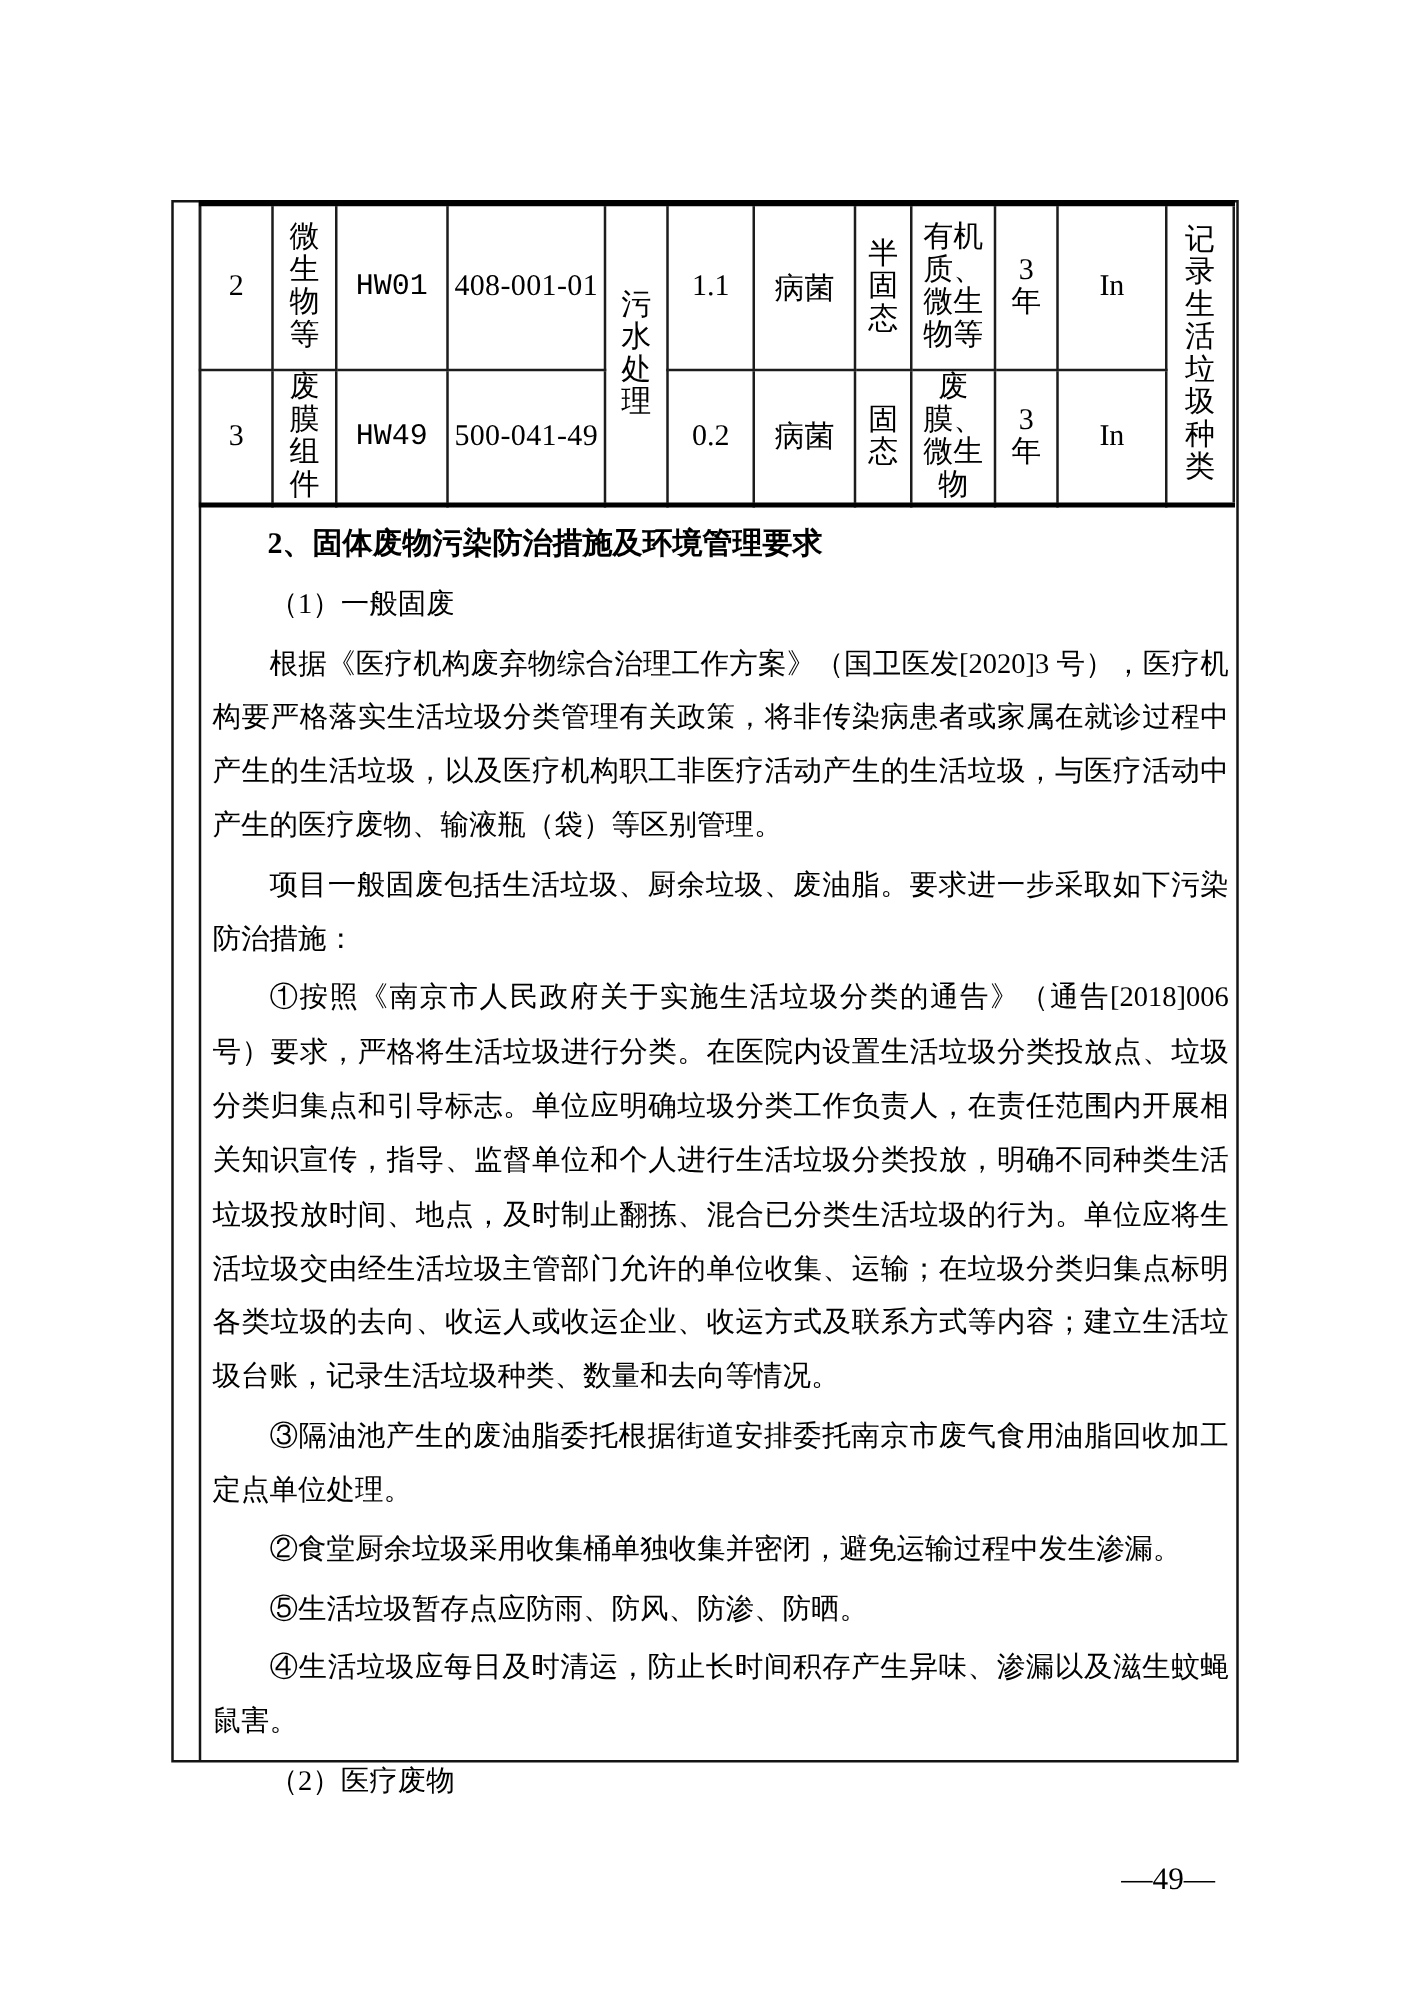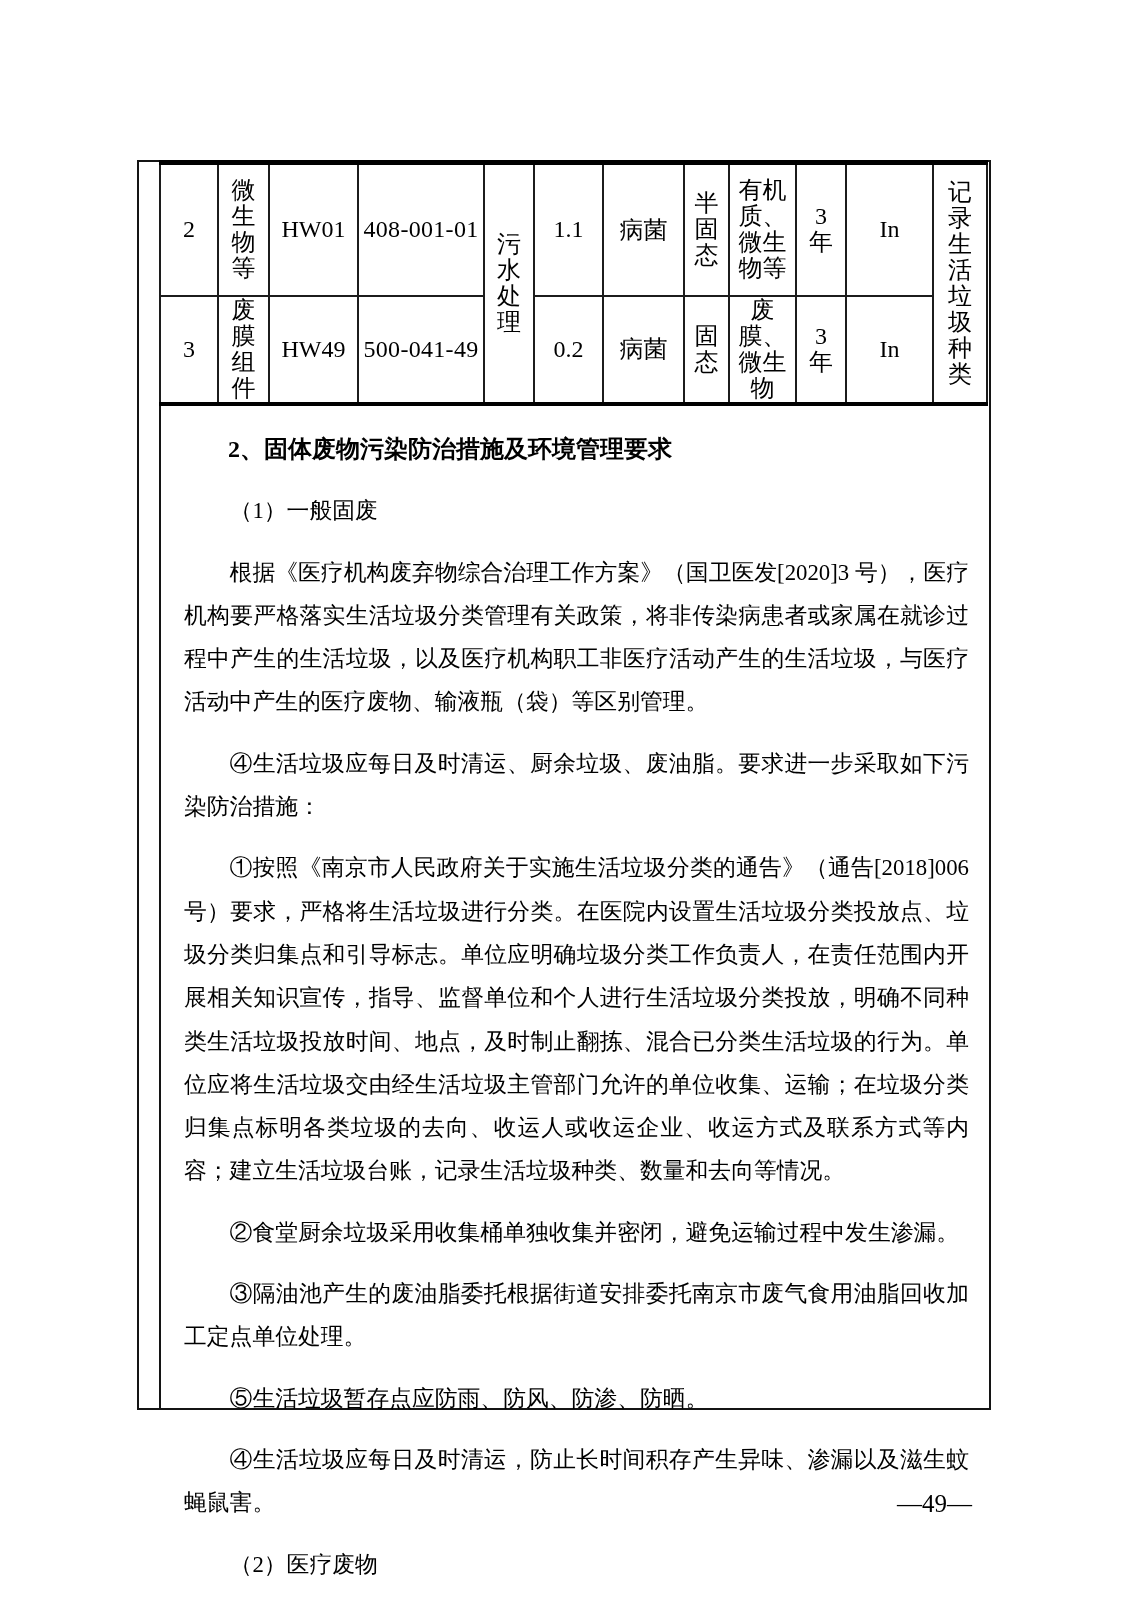--- a/index.html
+++ b/index.html
@@ -21,31 +21,31 @@
   .tbl-wrap { position:absolute; left:159px; top:160px; }
   table.waste {
     border-collapse:collapse; table-layout:fixed; width:827px;
     border-top:5px solid #000; border-bottom:4px solid #000;
     border-left:2px solid #141414; border-right:2px solid #141414;
   }
   table.waste td {
     border:2px solid #1c1c1c; text-align:center; vertical-align:middle;
     font-size:24px; padding:0; overflow:hidden;
   }
-  td.hwcell { vertical-align:top; text-align:left; padding:5px 0 0 6px; font-size:23px; }
+  td.hwcell { vertical-align:top; text-align:left; padding:5px 0 0 6px; font-size:23px;font-family:Liberation Mono, monospace; }
   td.codecell { font-size:23px; letter-spacing:0.3px; }
   .v1 { display:inline-block; width:27px; line-height:26px; text-align:center; line-break:strict; }
   .v2 { display:inline-block; width:53px; line-height:26px; text-align:center; line-break:strict;font-family:Liberation Serif, serif; }
   
   .content {
     position:absolute; left:166px; top:404px; width:821px;
     font-size:22.8px; line-height:43.3px; text-align:justify;
     text-justify:inter-ideograph; line-break:strict; padding-top:6px;
   }
-  .content p { margin:18px; text-indent:2em; }
+  .content p { margin:4px; text-indent:2em; }
   .content p.heading { font-weight:bold; font-size:24px; text-indent:44px; }
   
   .footer {
     position:absolute; left:124px; top:1490px; width:848px;
     text-align:right; font-size:25px; letter-spacing:0;
   }
 </style>
 </head>
 <body>
 
@@ -98,24 +98,24 @@
         <td>In</td>
       </tr>
     </tbody>
       </table>
   </div>
 
   <div class="content">
     <p class="heading">2、固体废物污染防治措施及环境管理要求</p>
     <p>（1）一般固废</p>
     <p>根据《医疗机构废弃物综合治理工作方案》（国卫医发[2020]3 号），医疗机构要严格落实生活垃圾分类管理有关政策，将非传染病患者或家属在就诊过程中产生的生活垃圾，以及医疗机构职工非医疗活动产生的生活垃圾，与医疗活动中产生的医疗废物、输液瓶（袋）等区别管理。</p>
-    <p>④生活垃圾应每日及时清运、厨余垃圾、废油脂。要求进一步采取如下污染防治措施：</p>
+    <p>项目一般固废包括生活垃圾、厨余垃圾、废油脂。要求进一步采取如下污染防治措施：</p>
     <p>①按照《南京市人民政府关于实施生活垃圾分类的通告》（通告[2018]006 号）要求，严格将生活垃圾进行分类。在医院内设置生活垃圾分类投放点、垃圾分类归集点和引导标志。单位应明确垃圾分类工作负责人，在责任范围内开展相关知识宣传，指导、监督单位和个人进行生活垃圾分类投放，明确不同种类生活垃圾投放时间、地点，及时制止翻拣、混合已分类生活垃圾的行为。单位应将生活垃圾交由经生活垃圾主管部门允许的单位收集、运输；在垃圾分类归集点标明各类垃圾的去向、收运人或收运企业、收运方式及联系方式等内容；建立生活垃圾台账，记录生活垃圾种类、数量和去向等情况。</p>
+    <p>③隔油池产生的废油脂委托根据街道安排委托南京市废气食用油脂回收加工定点单位处理。</p>
     <p>②食堂厨余垃圾采用收集桶单独收集并密闭，避免运输过程中发生渗漏。</p>
-    <p>③隔油池产生的废油脂委托根据街道安排委托南京市废气食用油脂回收加工定点单位处理。</p>
     <p>⑤生活垃圾暂存点应防雨、防风、防渗、防晒。</p>
     <p>④生活垃圾应每日及时清运，防止长时间积存产生异味、渗漏以及滋生蚊蝇鼠害。</p>
     <p>（2）医疗废物</p>
   </div>
 
   <div class="footer">—49—</div>
 
 </div>
 
 </body></html>

